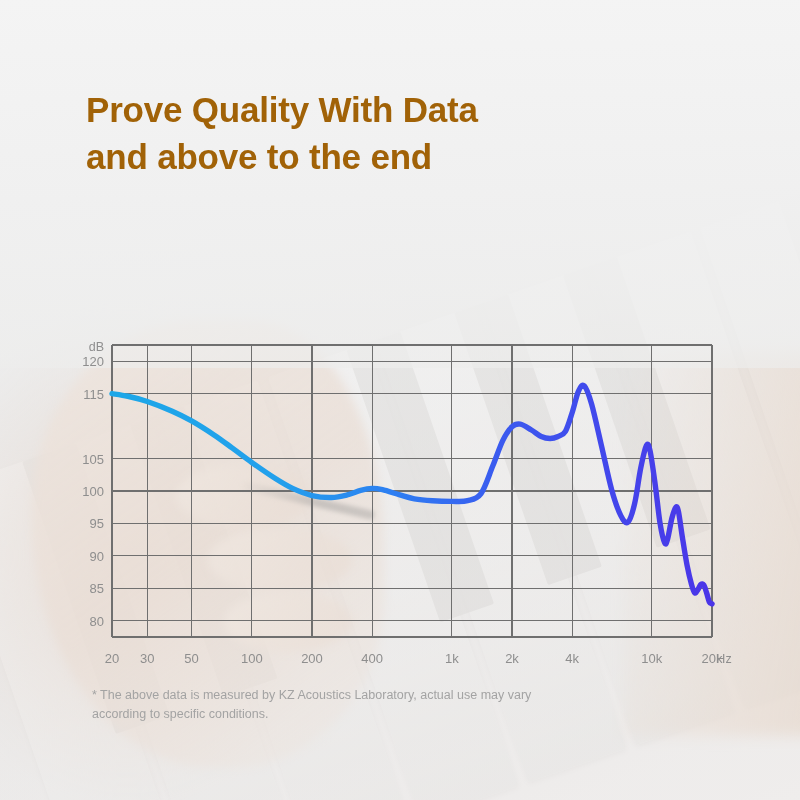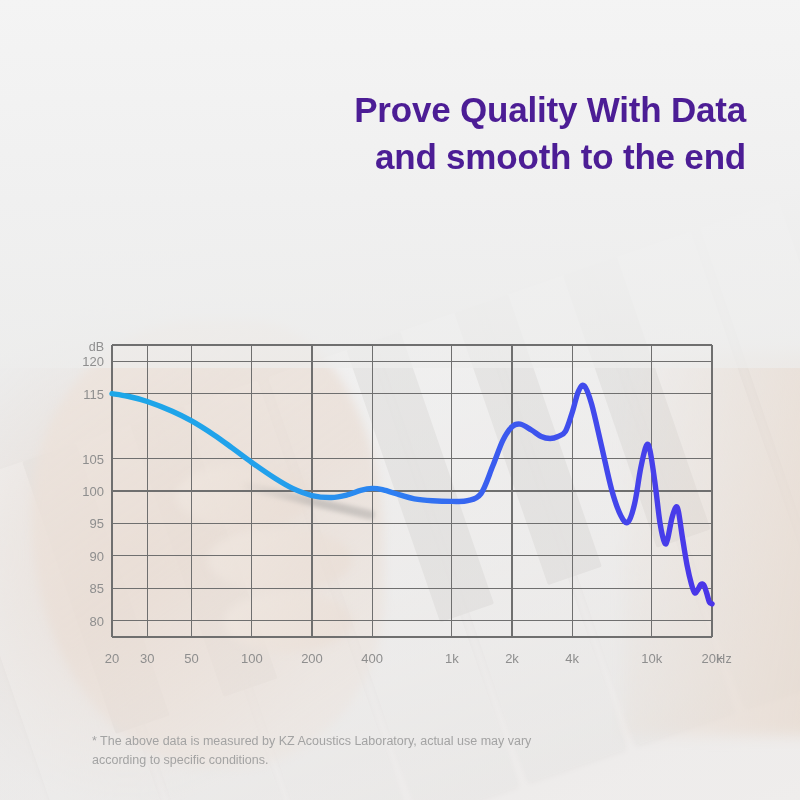--- a/index.html
+++ b/index.html
@@ -119,26 +119,25 @@
     inset: 0;
     background: linear-gradient(170deg, rgba(243,243,243,.55) 0%, rgba(238,238,238,.42) 45%, rgba(240,238,237,.50) 100%);
   }
 
   
   .heading {
     position: absolute;
     left: 86px;
     top: 86px;
     width: 660px;
-    color: #4c1d95;
+    color: #a16207;
     font-weight: 700;
     font-size: 35px;
     line-height: 47px;
     letter-spacing: -0.2px;
-    text-align: right;
   }
   .heading .l { display: block; white-space: nowrap; }
 
   
   .chart-wrap {
     position: absolute;
     left: 0;
     top: 0;
     width: 800px;
     height: 800px;
@@ -153,21 +152,21 @@
   .axis-unit {
     fill: #8e8e8e;
     font-family: "Liberation Sans", sans-serif;
     font-size: 12.5px;
   }
 
   
   .footnote {
     position: absolute;
     left: 92px;
-    top: 732px;
+    top: 686px;
     width: 520px;
     color: #a3a3a3;
     font-size: 12.5px;
     line-height: 19px;
   }
   .footnote span { display: block; }
 </style>
 </head>
 <body>
 
@@ -201,21 +200,21 @@
     <div class="finger" style="left:26%; top:66%; width:18%; height:8%;"></div>
     <div class="finger" style="left:28%; top:74%; width:16%; height:7.5%;"></div>
     <div class="pen"></div>
 
     <div class="veil-all"></div>
     <div class="veil-top"></div>
   </div>
 
   <div class="heading">
     <span class="l">Prove Quality With Data</span>
-    <span class="l">and smooth to the end</span>
+    <span class="l">and above to the end</span>
   </div>
 
   <div class="chart-wrap">
     <svg class="chart-svg" width="800" height="800" viewBox="0 0 800 800">
       <defs>
         <linearGradient id="curveGrad" x1="0" y1="0" x2="1" y2="0">
           <stop offset="0%" stop-color="#1CA7E8"></stop>
           <stop offset="28%" stop-color="#23A0EC"></stop>
           <stop offset="48%" stop-color="#2E7CF2"></stop>
           <stop offset="64%" stop-color="#3A5BEF"></stop>

